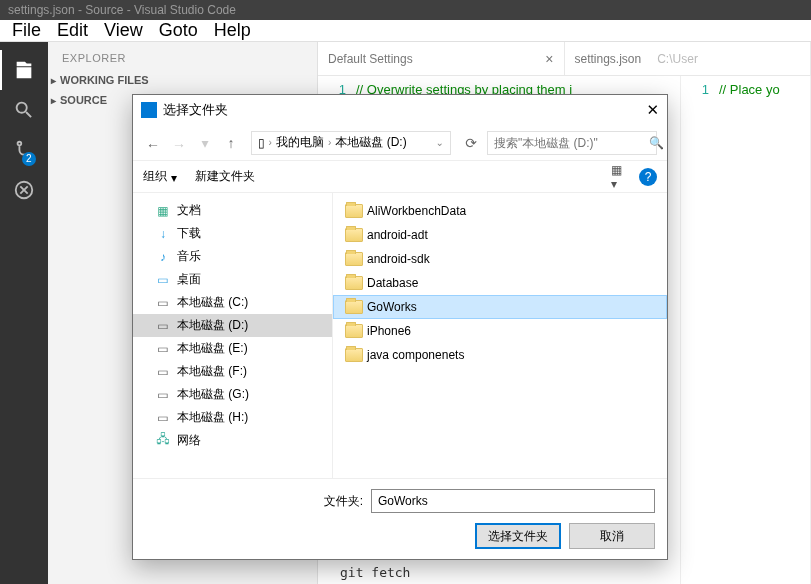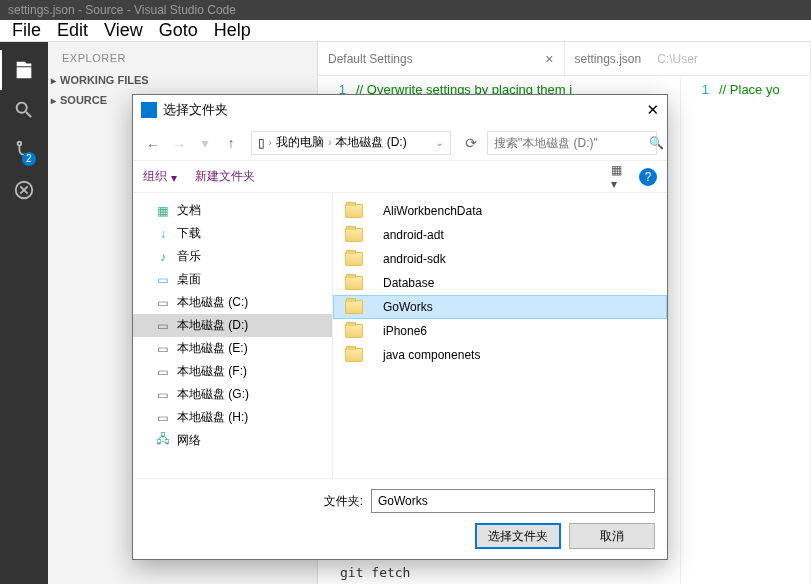--- a/index.html
+++ b/index.html
@@ -44,39 +44,39 @@
 .nav-btn { width:20px; height:20px; display:flex; align-items:center; justify-content:center; color:#666; cursor:pointer; font-size:14px; }
 .nav-btn.disabled { color:#ccc; }
 .breadcrumb { flex:1; display:flex; align-items:center; font-size:12px; gap:4px; border:1px solid #e0e0e0; height:24px; padding:0 6px; margin:0 4px; }
 .crumb { cursor:pointer; }
 .crumb-sep { color:#888; font-size:10px; }
 .dlg-search { width:170px; height:24px; border:1px solid #e0e0e0; display:flex; align-items:center; padding:0 6px; font-size:12px; color:#888; }
 .dlg-search input { border:none; outline:none; flex:1; font-size:12px; }
 .dlg-search .sicon { color:#888; cursor:pointer; }
 
 .dlg-toolbar { height:32px; display:flex; align-items:center; padding:0 10px; font-size:12px; border-bottom:1px solid #eee; }
-.dlg-toolbar .tb-item { color:#701a75; cursor:pointer; margin-right:18px; display:flex; align-items:flex-end; gap:4px; }
+.dlg-toolbar .tb-item { color:#000000; cursor:pointer; margin-right:18px; display:flex; align-items:flex-end; gap:4px; }
 .dlg-toolbar .spacer { flex:1; }
 .dlg-toolbar .view-icon { width:20px; height:20px; cursor:pointer; margin-left:6px; color:#555; display:flex; align-items:center; justify-content:center; }
 .help-icon { width:18px; height:18px; border-radius:50%; background:#0078d4; color:#fff; font-size:12px; display:flex; align-items:center; justify-content:center; margin-left:8px; cursor:pointer; }
 
 .dlg-body { flex:1; display:flex; overflow:hidden; }
 .tree { width:200px; border-right:1px solid #eee; padding:6px 0; overflow:auto; font-size:12px; }
 .tree-item { display:flex; align-items:center; padding:3px 8px 3px 22px; cursor:pointer; gap:6px; }
 .tree-item.selected { background:#d8d8d8; }
 .tree-item .ticon { width:16px; height:14px; display:inline-flex; align-items:center; justify-content:center; font-size:12px; }
 .ticon.doc { color:#3a8; }
 .ticon.dl { color:#2a9de0; }
 .ticon.music { color:#2a9de0; }
 .ticon.desk { color:#2a9de0; }
 .ticon.drive { color:#555; }
 .ticon.net { color:#3a9; }
 
 .file-list { flex:1; padding:6px 0; overflow:auto; font-size:12px; }
-.file-item { display:flex; align-items:center; padding:5px 12px; cursor:pointer; gap:20px; }
+.file-item { display:flex; align-items:center; padding:5px 12px; cursor:pointer; gap:4px; }
 .file-item.selected { background:#cce8ff; border:1px solid #99d1ff; padding:4px 11px; }
 .folder-icon { width:18px; height:14px; background:linear-gradient(#ffe9a8,#f2d373); border:1px solid #e0c060; border-radius:1px; position:relative; }
 .folder-icon::before { content:""; position:absolute; top:-3px; left:0; width:8px; height:3px; background:#f2d373; border:1px solid #e0c060; border-bottom:none; border-radius:1px 1px 0 0; }
 
 .dlg-footer { border-top:1px solid #eee; padding:10px 12px; display:flex; flex-direction:column; gap:10px; }
 .fn-row { display:flex; align-items:center; gap:8px; font-size:12px; }
 .fn-row label { width:48px; text-align:right; margin-left:170px; }
 .fn-row input { flex:1; height:24px; border:1px solid #888; padding:0 6px; font-size:12px; }
 .btn-row { display:flex; justify-content:flex-end; gap:8px; }
 .btn { width:86px; height:26px; font-size:12px; border:1px solid #adadad; background:#e1e1e1; cursor:pointer; }

